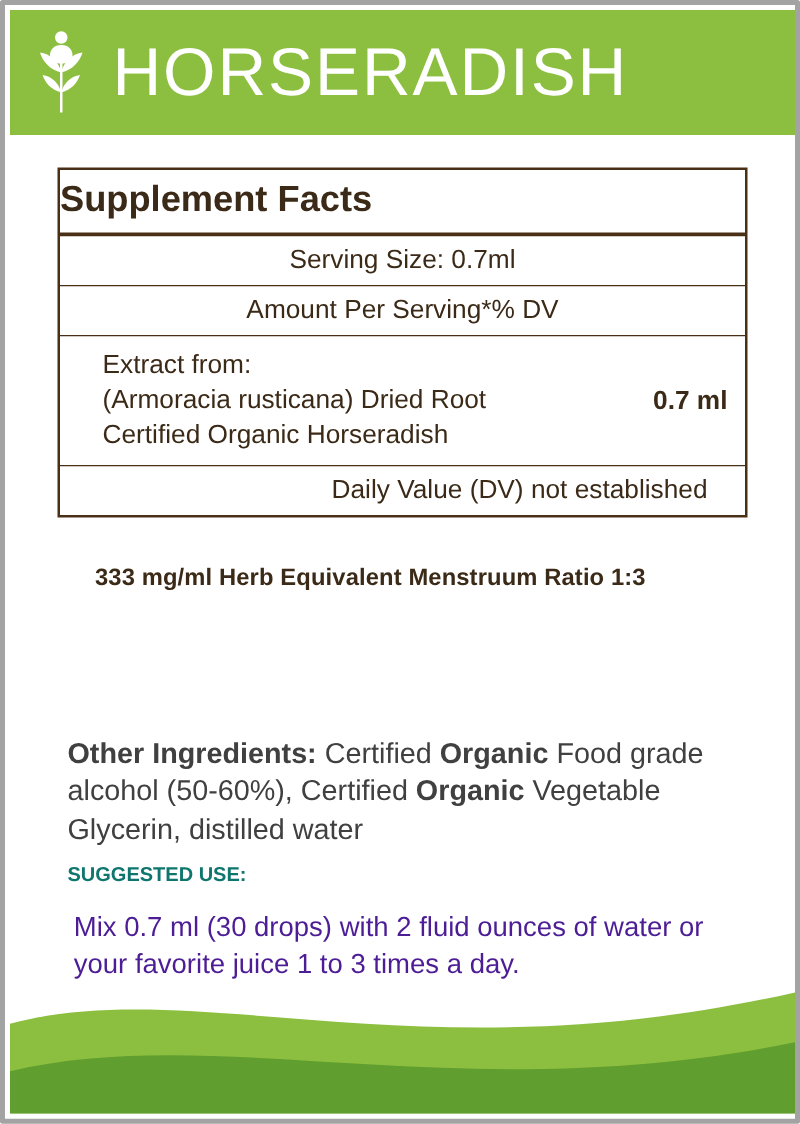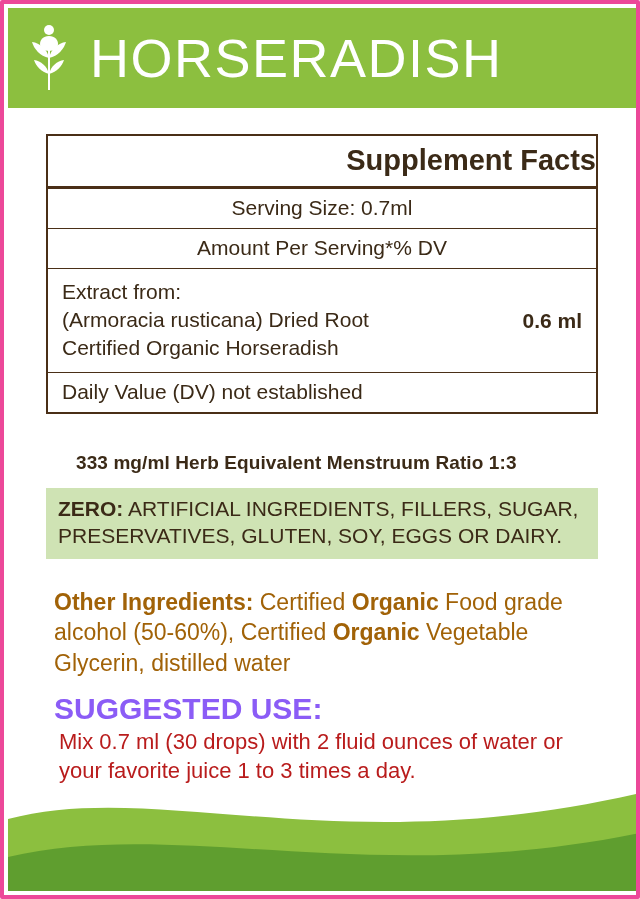--- a/index.html
+++ b/index.html
@@ -14,21 +14,21 @@
     color: #3b2a17;
     overflow: hidden;
     position: relative;
   }
 
   .label {
     position: absolute;
     left: 0; top: 0;
     width: 640px;
     height: 899px;
-    border: 4px solid #ec4899;
+    border: 4px solid #a3a3a3;
     box-sizing: border-box;
     background: #ffffff;
     border-radius: 2px;
     overflow: hidden;
   }
 
   
   .header {
     position: absolute;
     left: 4px; top: 4px;
@@ -60,21 +60,21 @@
   .facts-box {
     position: absolute;
     left: 42px;
     top: 130px;
     width: 552px;
     border: 2px solid #4a2f17;
     box-sizing: border-box;
     background: #fff;
   }
   .facts-title {
-    text-align: right;
+    text-align: left;
     font-size: 29px;
     font-weight: bold;
     padding: 8px 0 9px 0;
     color: #3b2a17;
   }
   .rule-thick { border-top: 3px solid #4a2f17; }
   .rule-thin  { border-top: 1px solid #4a2f17; }
 
   .row {
     display: flex;
@@ -84,31 +84,33 @@
     font-size: 21px;
   }
   .row .left { }
   .row .right { }
 
   .extract {
     padding: 9px 14px 10px 14px;
     font-size: 21px;
     position: relative;
     line-height: 1.34;
+    margin-left: 20px;
   }
   .extract .amount {
     position: absolute;
     right: 14px;
     top: 38px;
     font-weight: bold;
     font-size: 21px;
   }
   .dv-note {
-    padding: 7px 20px 8px 14px;
-    font-size: 21px;
+    padding: 7px 30px 8px 14px;
+    font-size: 21px;
+    text-align: right;
   }
 
   
   .herb-equiv {
     position: absolute;
     left: 48px;
     top: 448px;
     width: 545px;
     font-size: 19px;
     font-weight: bold;
@@ -131,40 +133,40 @@
   }
   .zero-band b { font-weight: bold; }
 
   .other-ing {
     position: absolute;
     left: 50px;
     top: 583px;
     width: 548px;
     font-size: 23px;
     line-height: 1.32;
-    color: #a16207;
+    color: #404040;
   }
   .other-ing b { font-weight: bold; }
 
   .suggested-title {
     position: absolute;
     left: 50px;
     top: 688px;
-    font-size: 30px;
-    font-weight: bold;
-    color: #8b5cf6;
+    font-size: 16px;
+    font-weight: bold;
+    color: #0f766e;
   }
   .suggested-body {
     position: absolute;
     left: 55px;
     top: 723px;
     width: 545px;
     font-size: 22px;
     line-height: 1.34;
-    color: #b91c1c;
+    color: #4c1d95;
   }
 
   
   .footer {
     position: absolute;
     left: 4px;
     bottom: 4px;
     width: 632px;
     height: 120px;
     overflow: hidden;
@@ -205,33 +207,29 @@
     <div class="row">
       <span class="left">Amount Per Serving</span>
       <span class="right">*% DV</span>
     </div>
     <div class="rule-thin"></div>
 
     <div class="extract">
       <div>Extract from:</div>
       <div>(Armoracia rusticana) Dried Root</div>
       <div>Certified Organic Horseradish</div>
-      <div class="amount">0.6 ml</div>
+      <div class="amount">0.7 ml</div>
     </div>
     <div class="rule-thin"></div>
 
     <div class="dv-note">Daily Value (DV) not established</div>
   </div>
 
   <div class="herb-equiv">333 mg/ml Herb Equivalent  Menstruum Ratio 1:3</div>
 
-  <div class="zero-band">
-    <b>ZERO:</b>
-    <span>ARTIFICIAL INGREDIENTS, FILLERS, SUGAR, PRESERVATIVES, GLUTEN, SOY, EGGS OR DAIRY.</span>
-  </div>
 
   <div class="other-ing">
     <b>Other Ingredients:</b><span> Certified </span><b>Organic</b><span> Food grade alcohol (50-60%), Certified </span><b>Organic</b><span> Vegetable Glycerin, distilled water</span>
   </div>
 
   <div class="suggested-title">SUGGESTED USE:</div>
   <div class="suggested-body">Mix 0.7 ml (30 drops) with 2 fluid ounces of water or your favorite juice 1 to 3 times a day.</div>
 
   <div class="footer">
     <svg width="632" height="120" viewBox="0 0 632 120" preserveAspectRatio="none" aria-hidden="true">

